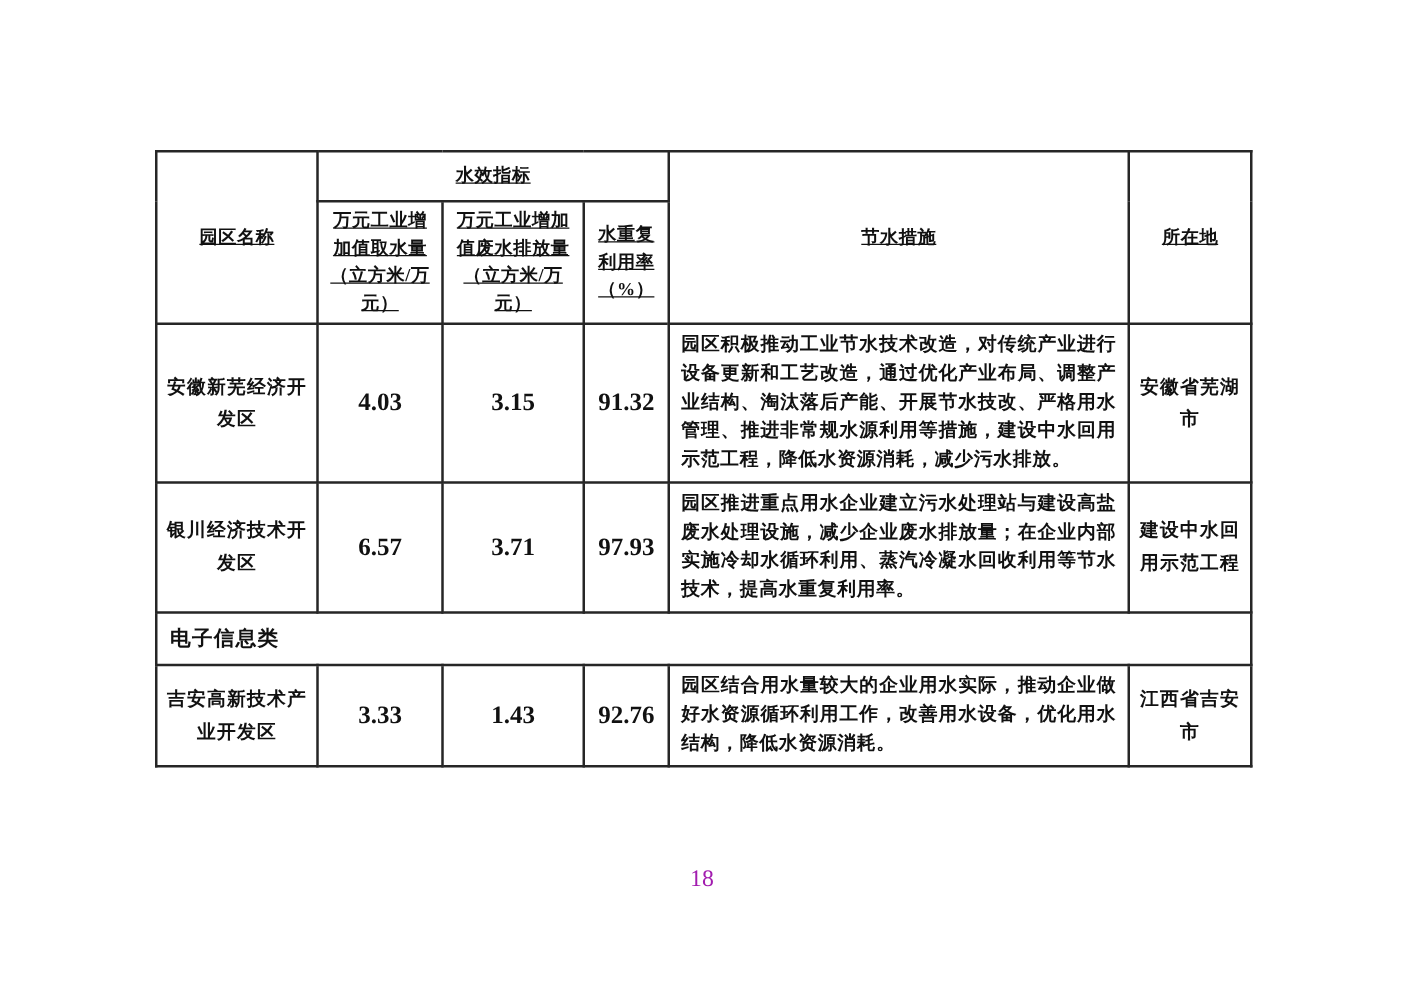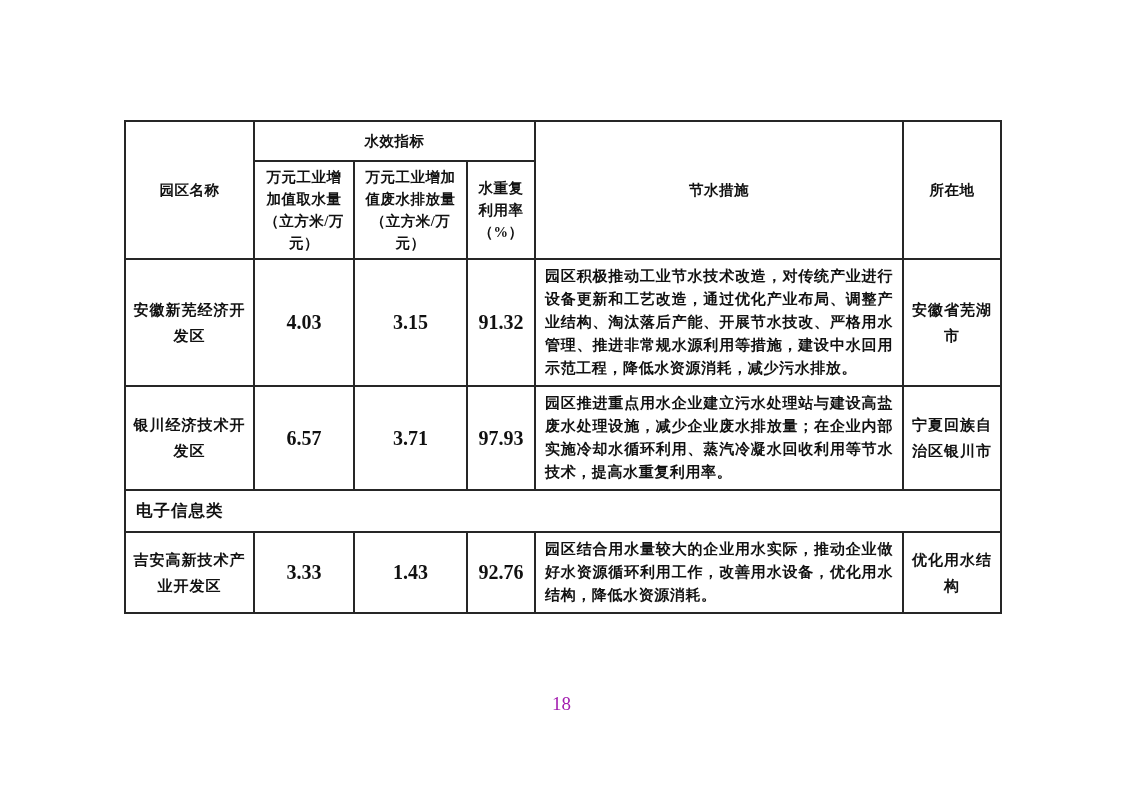--- a/index.html
+++ b/index.html
@@ -27,20 +27,21 @@
     box-sizing: border-box;
     word-break: break-all;
     font-weight: bold;
   }
   .doc-table th {
     font-weight: bold;
     font-size: 14.5px;
     line-height: 22px;
     text-align: center;
     letter-spacing: 0.5px;
+    text-decoration: underline;
   }
   tr.hdr-group { height: 40px; }
   tr.hdr-sub   { height: 88px; }
   tr.row-1     { height: 120px; }
   tr.row-2     { height: 100px; }
   tr.row-sec   { height: 42px; }
   tr.row-3     { height: 76px; }
   td.cell-name {
     font-size: 15px;
     text-align: center;
@@ -117,31 +118,31 @@
         <td class="cell-num">91.32</td>
         <td class="cell-measures">园区积极推动工业节水技术改造，对传统产业进行设备更新和工艺改造，通过优化产业布局、调整产业结构、淘汰落后产能、开展节水技改、严格用水管理、推进非常规水源利用等措施，建设中水回用示范工程，降低水资源消耗，减少污水排放。</td>
         <td class="cell-loc">安徽省芜湖市</td>
       </tr>
       <tr class="row-2">
         <td class="cell-name">银川经济技术开发区</td>
         <td class="cell-num">6.57</td>
         <td class="cell-num">3.71</td>
         <td class="cell-num">97.93</td>
         <td class="cell-measures">园区推进重点用水企业建立污水处理站与建设高盐废水处理设施，减少企业废水排放量；在企业内部实施冷却水循环利用、蒸汽冷凝水回收利用等节水技术，提高水重复利用率。</td>
-        <td class="cell-loc">宁夏回族自治区银川市</td>
+        <td class="cell-loc">建设中水回用示范工程</td>
       </tr>
       <tr class="row-sec">
         <td class="cell-section" colspan="6">电子信息类</td>
       </tr>
       <tr class="row-3">
         <td class="cell-name">吉安高新技术产业开发区</td>
         <td class="cell-num">3.33</td>
         <td class="cell-num">1.43</td>
         <td class="cell-num">92.76</td>
         <td class="cell-measures">园区结合用水量较大的企业用水实际，推动企业做好水资源循环利用工作，改善用水设备，优化用水结构，降低水资源消耗。</td>
-        <td class="cell-loc">优化用水结构</td>
+        <td class="cell-loc">江西省吉安市</td>
       </tr>
     </tbody>
   </table>
 
   <div class="page-number">18</div>
 
 </div>
 
 </body></html>

